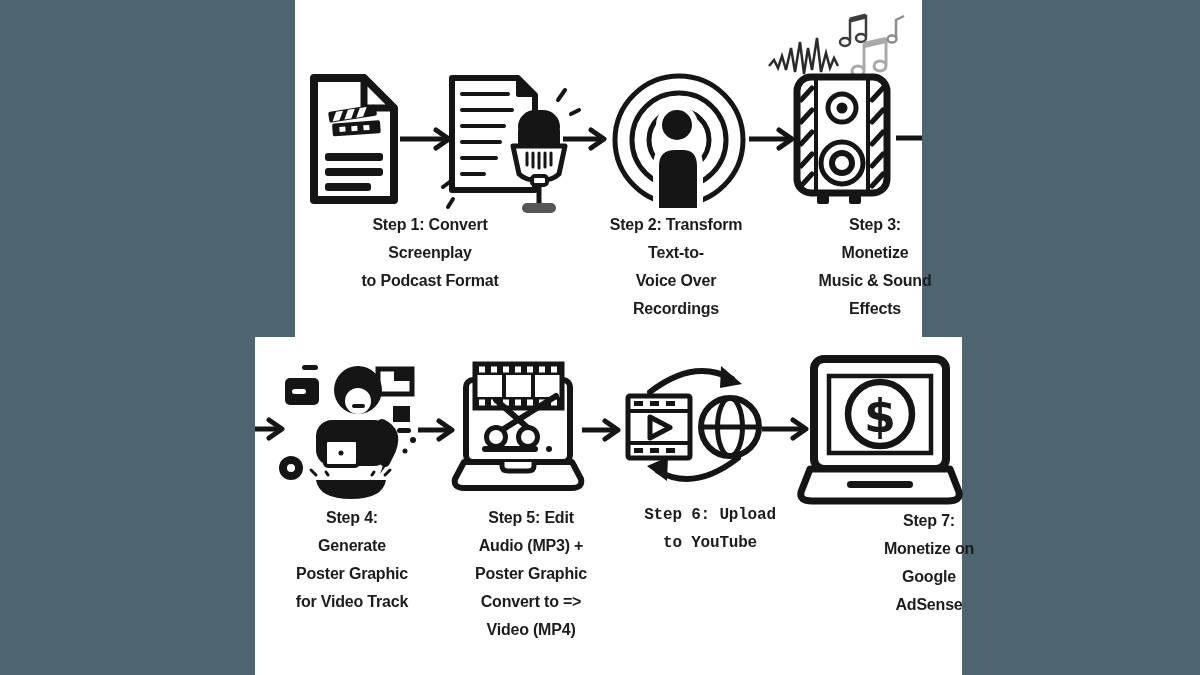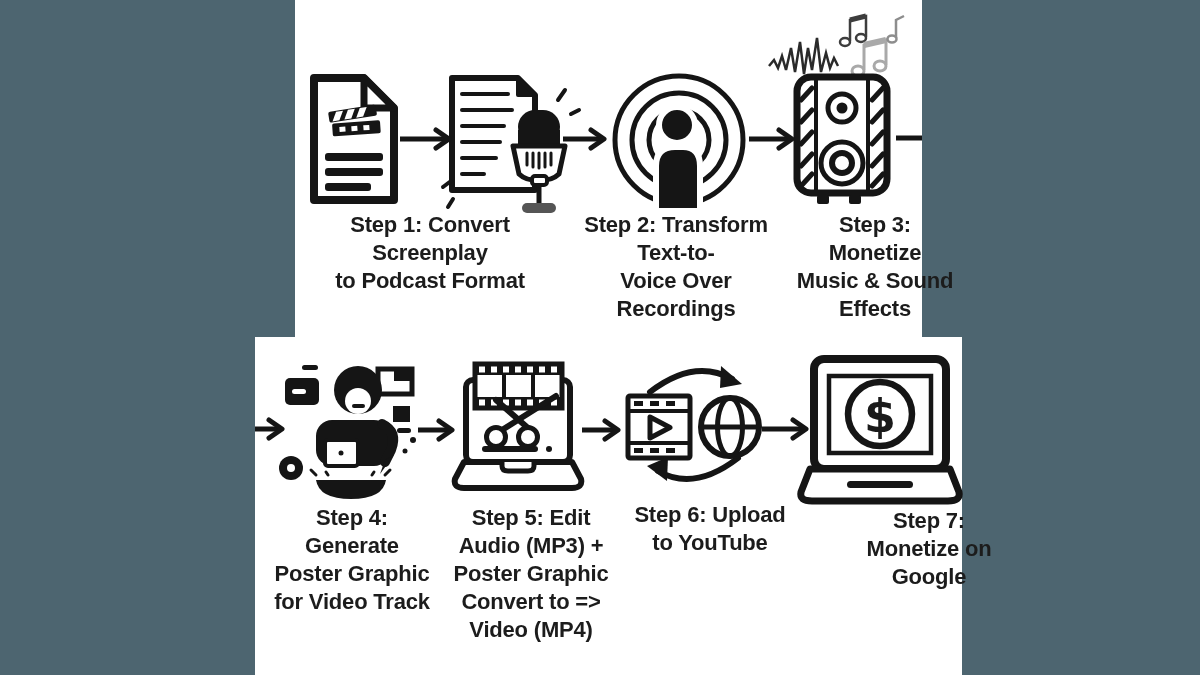--- a/index.html
+++ b/index.html
@@ -7,21 +7,21 @@
     width:1200px;height:675px;position:relative;overflow:hidden;
     background:#4d6570;
     font-family:"Liberation Sans", sans-serif;
   }
   .panel{position:absolute;background:#ffffff;}
   #panel-top{left:295px;top:0;width:627px;height:338px;}
   #panel-bottom{left:255px;top:337px;width:707px;height:338px;}
   .abs{position:absolute;}
   .label{
     position:absolute;transform:translateX(-50%);
-    text-align:center;font-weight:700;font-size:22px;line-height:28px;
+    text-align:center;font-weight:700;font-size:16px;line-height:28px;
     color:#1c1c1c;white-space:nowrap;letter-spacing:-0.2px;
   }
   svg{display:block;overflow:visible;}
 </style>
 </head>
 <body>
 
 <div class="panel" id="panel-top"></div>
 <div class="panel" id="panel-bottom"></div>
 
@@ -322,22 +322,23 @@
 </div>
 
 <div class="label" style="left:531px;top:504px;text-align:center;">
   <div>Step 5: Edit</div>
   <div>Audio (MP3) +</div>
   <div>Poster Graphic</div>
   <div>Convert to =&gt;</div>
   <div>Video (MP4)</div>
 </div>
 
-<div class="label" style="left:710px;top:501px;">
+<div class="label" style="left:710px;top:501px;font-family:Liberation Mono, monospace;">
   <div>Step 6: Upload</div>
   <div>to YouTube</div>
 </div>
 
 <div class="label" style="left:881px;top:507px;margin-left:48px;">
   <div>Step 7:</div>
   <div>Monetize on</div>
   <div>Google</div>
+  <div>AdSense</div>
 </div>
 
 </body></html>

